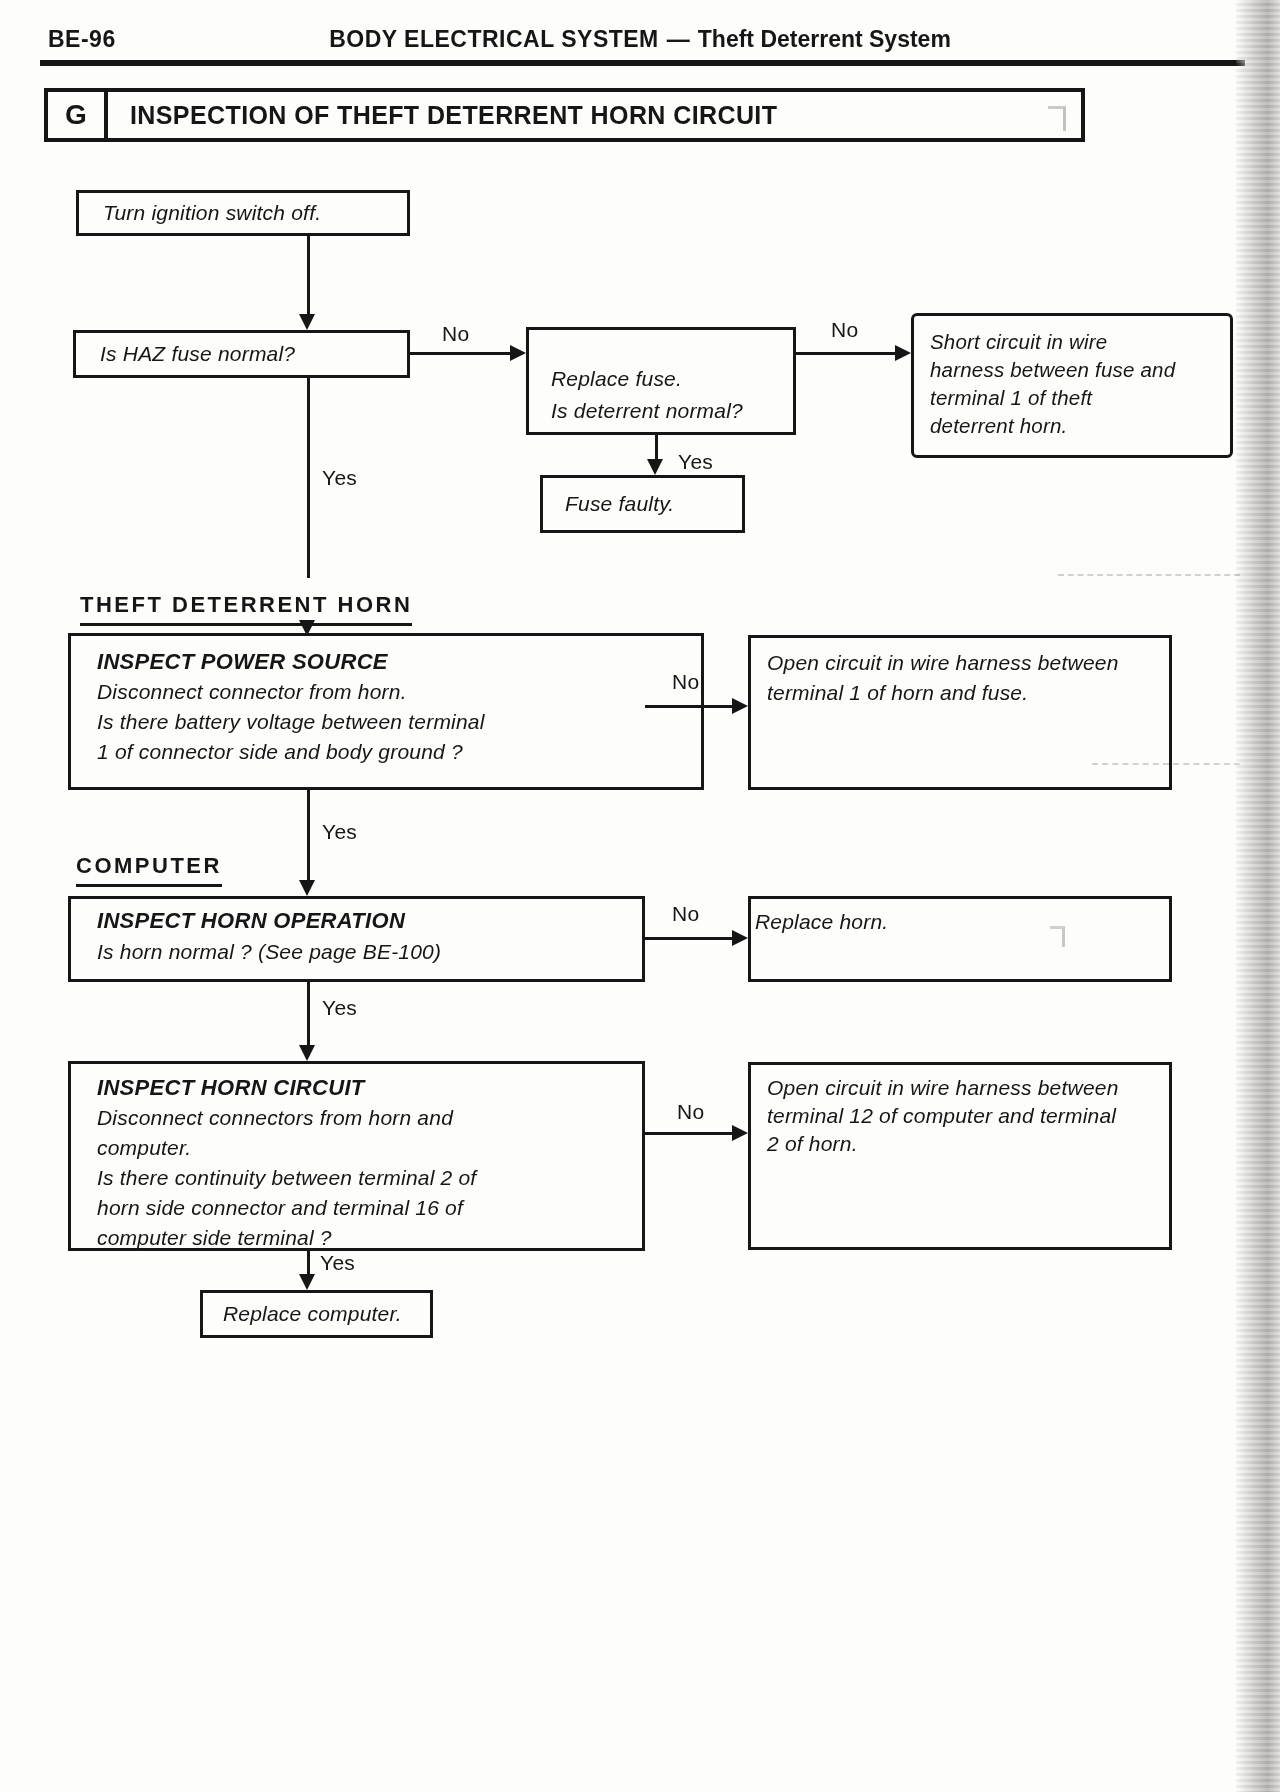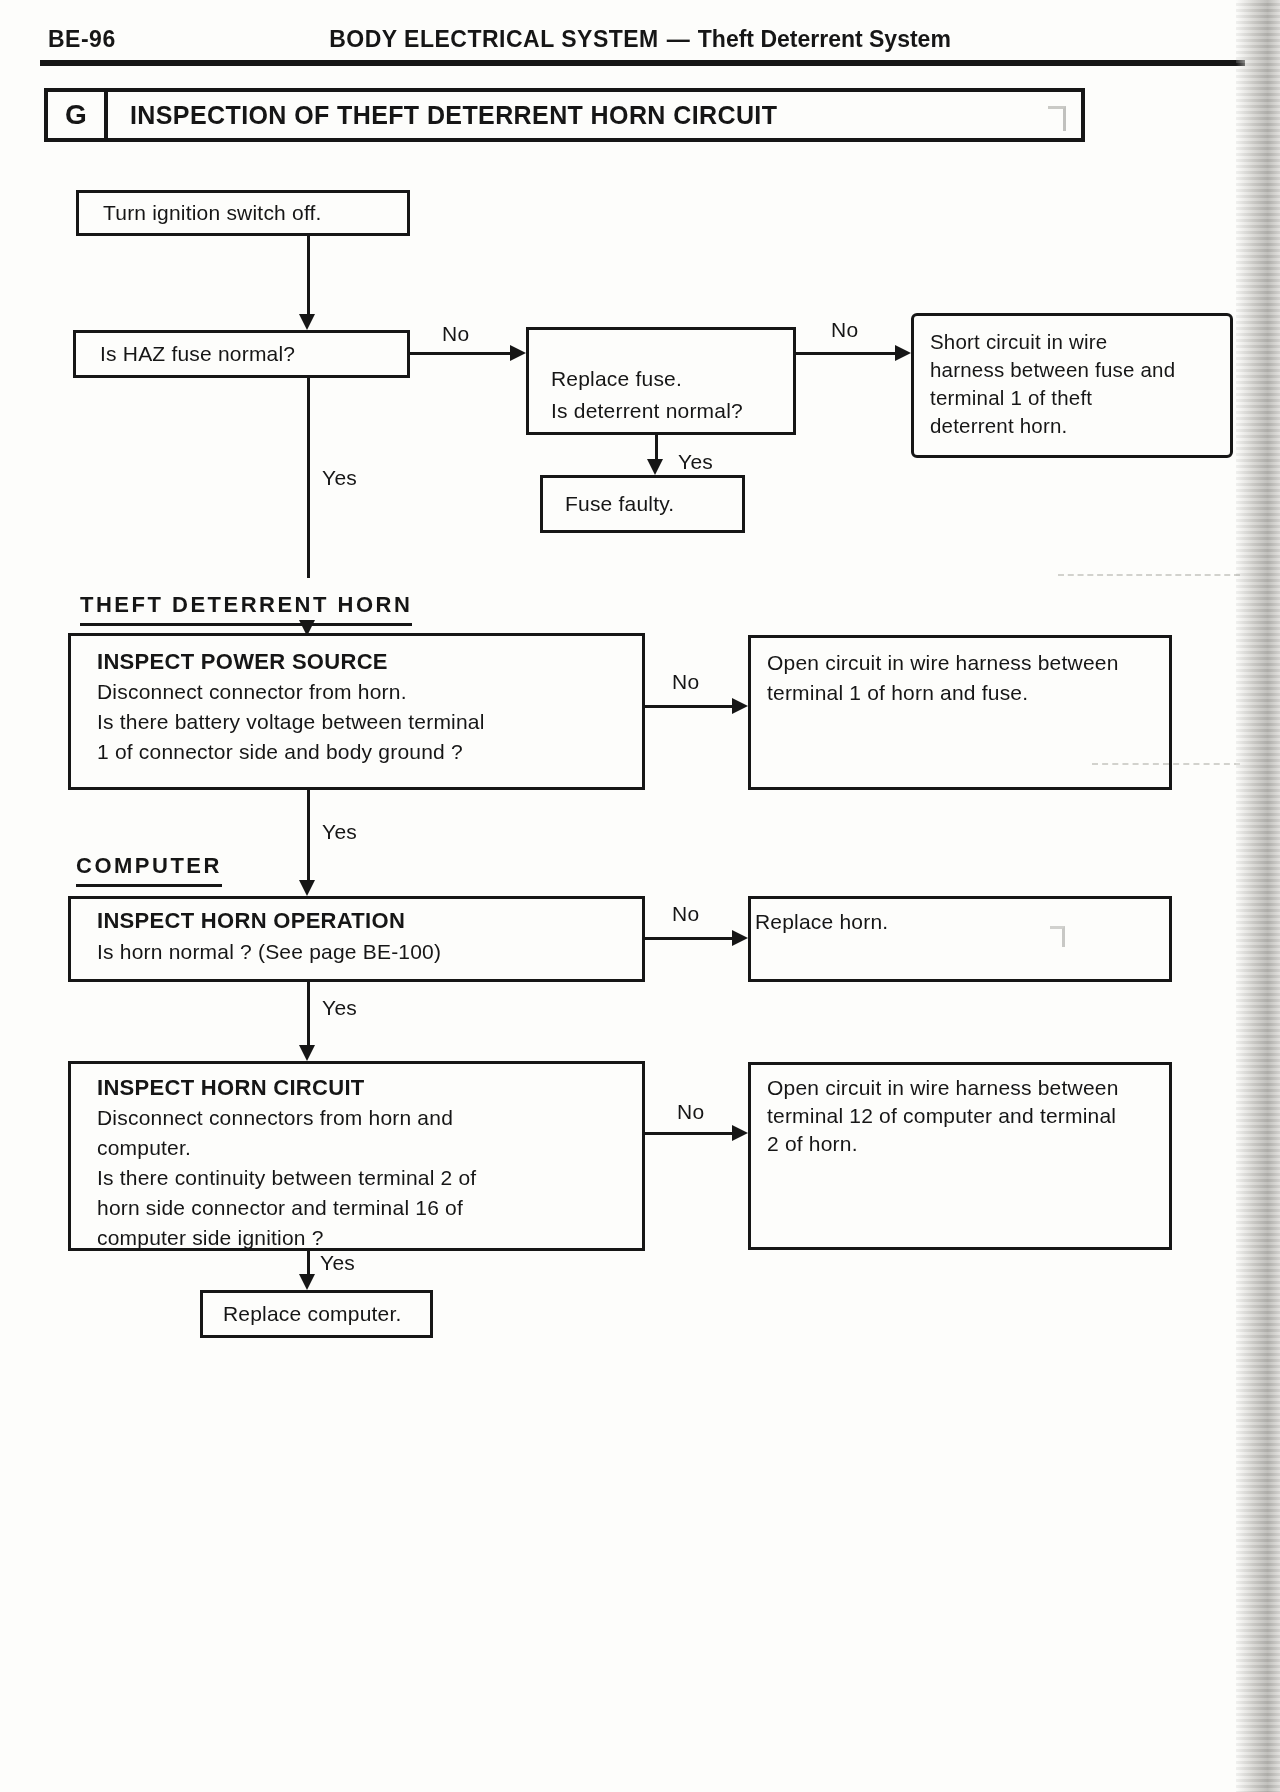--- a/index.html
+++ b/index.html
@@ -12,21 +12,21 @@
   .hdr-center{position:absolute;left:0;top:26px;width:1280px;text-align:center;font-size:23px;white-space:nowrap;}
   .hdr-center .hb{font-weight:800;letter-spacing:.5px;}
   .hdr-center .hd{font-weight:700;padding:0 8px;}
   .hdr-center .hl{font-weight:600;}
   .hdr-rule{position:absolute;left:40px;top:60px;width:1205px;height:6px;background:#161616;}
   
   .title-box{position:absolute;left:44px;top:88px;width:1041px;height:54px;border:4px solid #161616;box-sizing:border-box;display:flex;}
   .gcell{width:56px;border-right:4px solid #161616;display:flex;align-items:center;justify-content:center;font-size:28px;font-weight:800;}
   .ttext{display:flex;align-items:center;padding-left:22px;font-size:25px;font-weight:800;letter-spacing:.4px;}
   
-  .fbox{position:absolute;box-sizing:border-box;border:3px solid #161616;font-size:21px;line-height:30px;letter-spacing:.2px;}
+  .fbox{position:absolute;box-sizing:border-box;border:3px solid #161616;font-size:21px;line-height:30px;letter-spacing:.2px;font-style:italic;}
   .fbox.center{display:flex;align-items:center;padding-left:24px;}
   .btitle{font-weight:800;font-size:22px;letter-spacing:.3px;}
   .ln{white-space:nowrap;}
   
   .seclabel{position:absolute;font-size:22px;font-weight:600;letter-spacing:2.5px;border-bottom:3px solid #161616;padding-bottom:5px;white-space:nowrap;}
   
   .vline{position:absolute;width:3px;background:#161616;}
   .hline{position:absolute;height:3px;background:#161616;}
   .arr-down{position:absolute;width:0;height:0;border-left:8px solid transparent;border-right:8px solid transparent;border-top:16px solid #161616;}
   .arr-right{position:absolute;width:0;height:0;border-top:8px solid transparent;border-bottom:8px solid transparent;border-left:16px solid #161616;}
@@ -94,21 +94,21 @@
   <div class="fbox center" style="left:540px;top:475px;width:205px;height:58px;padding-left:22px;">
     <span class="ln">Fuse faulty.</span>
   </div>
 
   <div class="vline" style="left:307px;top:378px;height:200px;"></div>
   <div class="dlabel" style="left:322px;top:466px;">Yes</div>
 
   <div class="seclabel" style="left:80px;top:592px;">THEFT DETERRENT HORN</div>
   <div class="arr-down" style="left:299px;top:620px;"></div>
 
-  <div class="fbox" style="left:68px;top:633px;width:577px;height:157px;padding:11px 4px 0 26px;">
+  <div class="fbox" style="left:68px;top:633px;width:636px;height:157px;padding:11px 4px 0 26px;">
     <div class="ln btitle">INSPECT POWER SOURCE</div>
     <div class="ln">Disconnect connector from horn.</div>
     <div class="ln">Is there battery voltage between terminal</div>
     <div class="ln">1 of connector side and body ground ?</div>
   </div>
 
   <div class="dlabel" style="left:672px;top:670px;">No</div>
   <div class="hline" style="left:645px;top:705px;width:89px;"></div>
   <div class="arr-right" style="left:732px;top:698px;"></div>
 
@@ -139,21 +139,21 @@
   <div class="vline" style="left:307px;top:982px;height:65px;"></div>
   <div class="dlabel" style="left:322px;top:996px;">Yes</div>
   <div class="arr-down" style="left:299px;top:1045px;"></div>
 
   <div class="fbox" style="left:68px;top:1061px;width:577px;height:190px;padding:9px 0 0 26px;">
     <div class="ln btitle">INSPECT HORN CIRCUIT</div>
     <div class="ln">Disconnect connectors from horn and</div>
     <div class="ln">computer.</div>
     <div class="ln">Is there continuity between terminal 2 of</div>
     <div class="ln">horn side connector and terminal 16 of</div>
-    <div class="ln">computer side ignition ?</div>
+    <div class="ln">computer side terminal ?</div>
   </div>
 
   <div class="dlabel" style="left:677px;top:1100px;">No</div>
   <div class="hline" style="left:645px;top:1132px;width:89px;"></div>
   <div class="arr-right" style="left:732px;top:1125px;"></div>
 
   <div class="fbox" style="left:748px;top:1062px;width:424px;height:188px;padding:9px 0 0 16px;">
     <div class="ln" style="line-height:28px;">Open circuit in wire harness between</div>
     <div class="ln" style="line-height:28px;">terminal 12 of computer and terminal</div>
     <div class="ln" style="line-height:28px;">2 of horn.</div>

